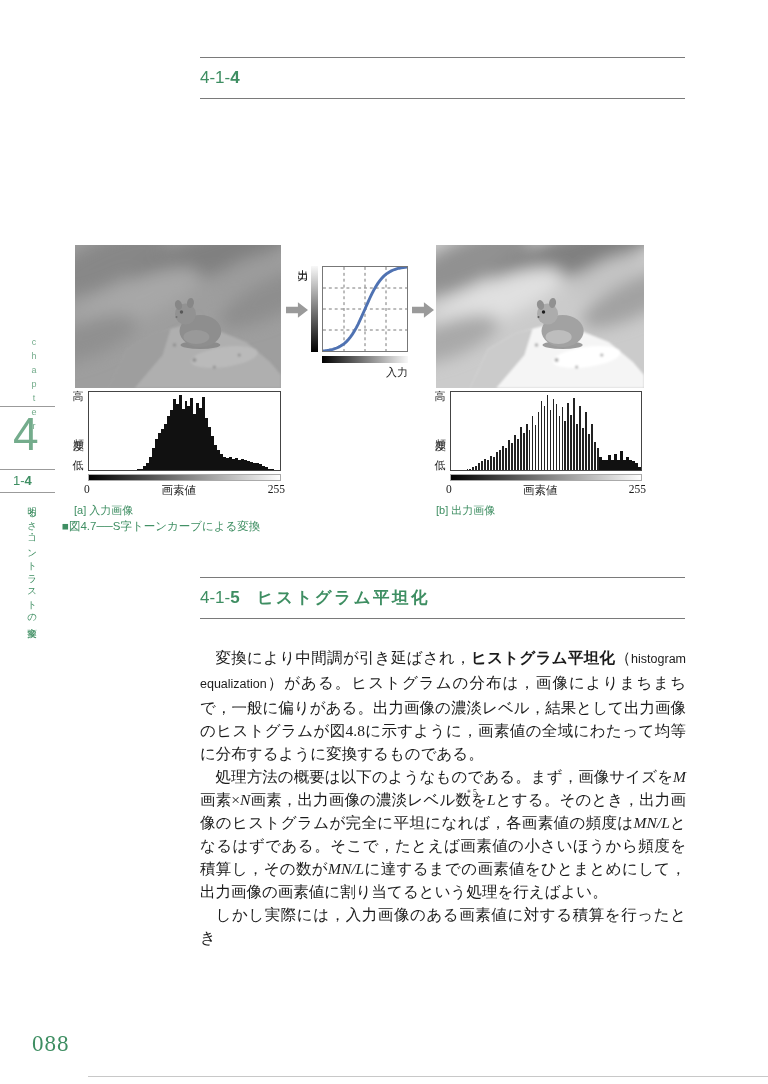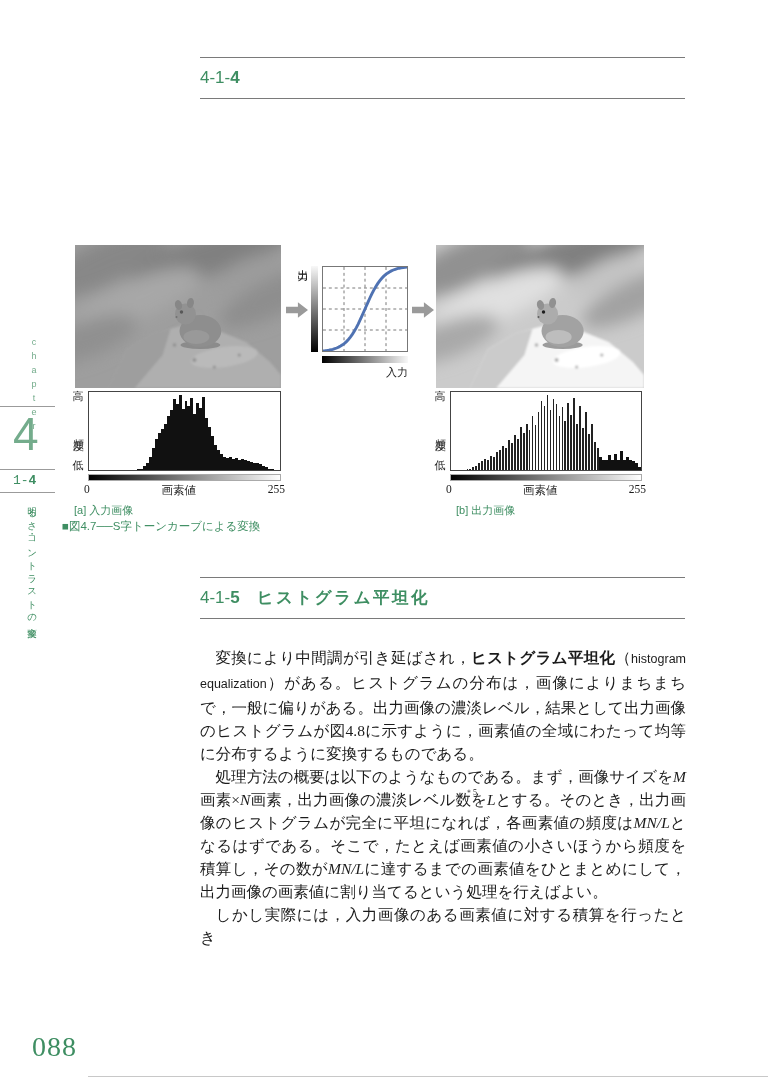--- a/index.html
+++ b/index.html
@@ -24,21 +24,21 @@
   }
   .rail-line{position:absolute;left:0;width:55px;height:0;border-top:1px solid #9b9b9b;}
   .rl1{top:406px;} .rl2{top:469px;} .rl3{top:492px;}
   .rail-num{
     position:absolute;left:13px;top:411px;
     font-family:"Liberation Sans",sans-serif;font-size:46px;line-height:1;
     color:var(--accent-green-light);font-weight:400;
   }
   .rail-tab{
     position:absolute;left:13px;top:473px;
-    font-family:Liberation Mono, monospace;font-size:13px;color:var(--accent-green);
+    font-family:Liberation Sans, sans-serif;font-size:13px;color:var(--accent-green);
   }
   .rail-tab b{font-weight:700;}
   .rail-title{
     position:absolute;left:25px;top:500px;height:170px;
     writing-mode:vertical-rl;font-size:9.5px;letter-spacing:2px;
     font-family:"Liberation Sans",sans-serif;color:var(--accent-green);
   }
   
   .heading{
     position:absolute;left:200px;width:485px;height:42px;box-sizing:border-box;
@@ -91,28 +91,28 @@
   .comb .hist-bar.solid{width:100%;background:#111;}
   .hist-grad{position:absolute;height:7px;box-sizing:border-box;border:1px solid #aaa;
     background:linear-gradient(to right,#000,#fff);}
   .hg-a{left:88px;top:474px;width:193px;}
   .hg-b{left:450px;top:474px;width:192px;}
   .hist-xrow{position:absolute;display:flex;justify-content:space-between;font-size:11.5px;}
   .hx-a{left:84px;top:483px;width:201px;}
   .hx-b{left:446px;top:483px;width:200px;}
   .subcap{position:absolute;top:503px;font-family:"Liberation Sans",sans-serif;
     font-size:11px;color:var(--accent-green);}
-  .cap-a{left:74px;} .cap-b{left:436px;margin-left:20px;}
+  .cap-a{left:74px;} .cap-b{left:436px;}
   .figcap{position:absolute;left:62px;top:519px;font-family:"Liberation Sans",sans-serif;
     font-size:11.5px;color:var(--accent-green);}
   
   .sidenote{position:absolute;left:74px;top:884px;width:114px;font-size:10px;
     line-height:16px;color:#333;text-align:justify;}
   .sidenote .mk{margin-right:4px;}
-  .pageno{position:absolute;left:32px;top:1031px;font-size:28px;letter-spacing:1px;
+  .pageno{position:absolute;left:32px;top:1031px;font-size:23px;letter-spacing:1px;
     color:var(--accent-green);}
   .bottom-rule{position:absolute;left:88px;right:0;top:1076px;border-top:1px solid #c8c8c8;}
 </style>
 </head>
 <body>
 
 <div class="page">
 
   <div class="rail-word">chapter</div>
   <div class="rail-line rl1"></div>

